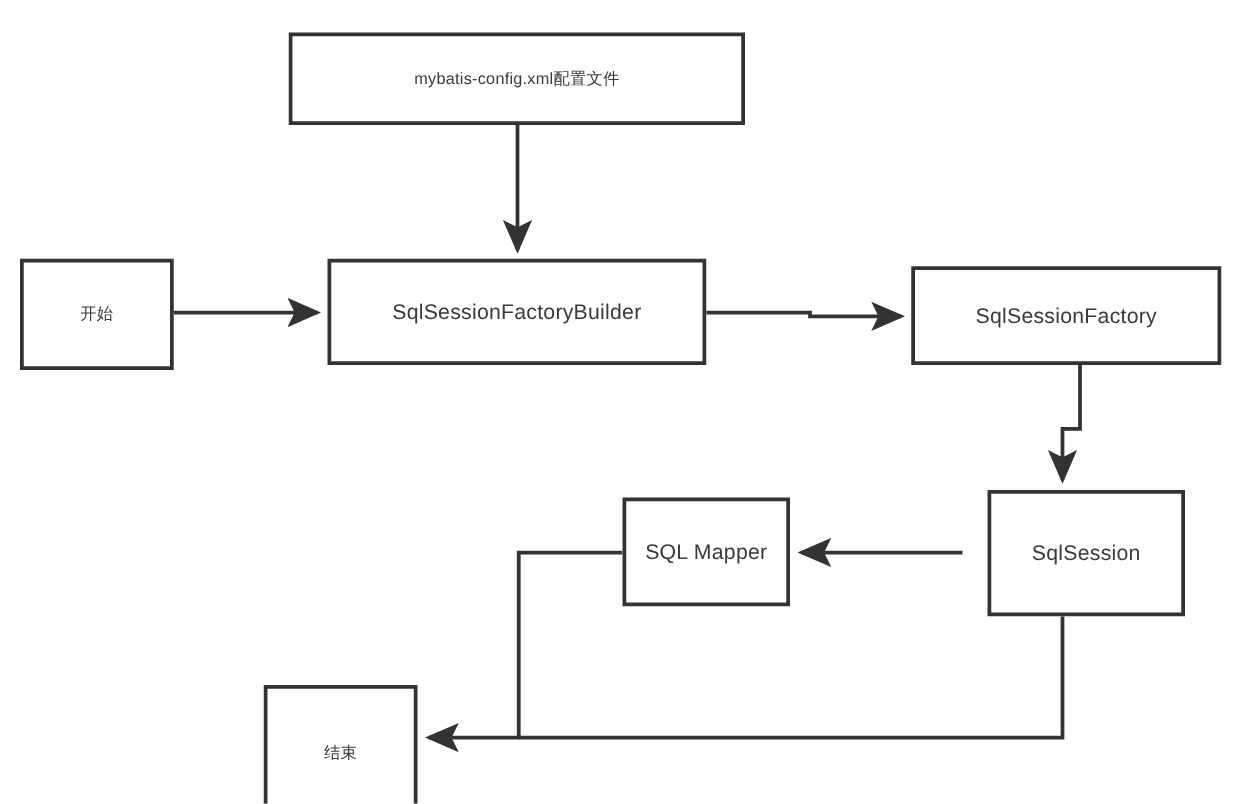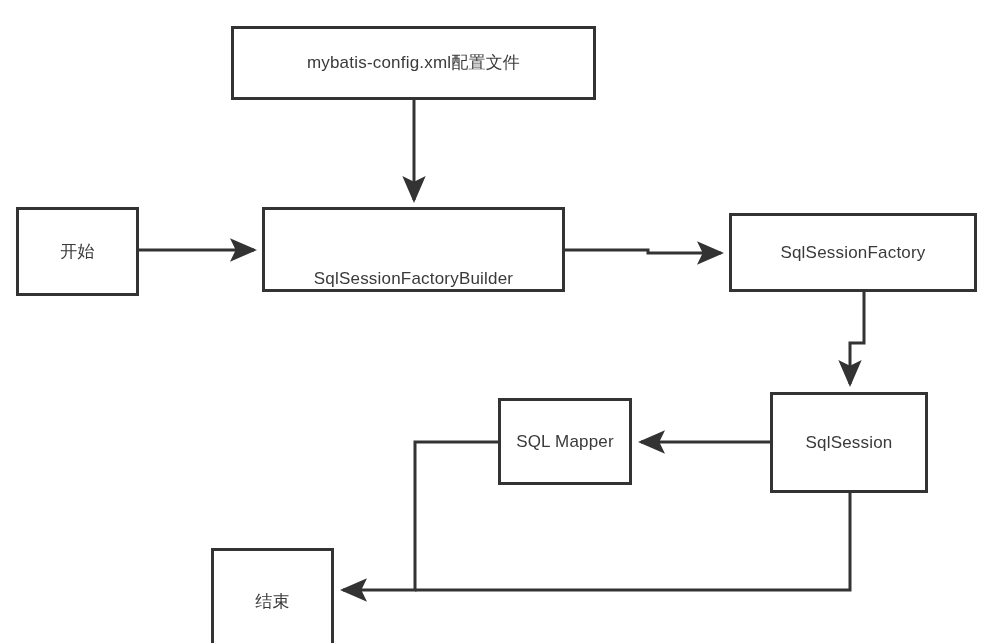--- a/index.html
+++ b/index.html
@@ -38,21 +38,21 @@
     z-index: 2;
   }
   .node-label {
     color: #3a3a3a;
     font-size: 17px;
     line-height: 1.25;
     letter-spacing: 0.2px;
     white-space: nowrap;
   }
   .node-label.cjk {
-    font-size: 17px;
+    font-size: 13px;
   }
 </style>
 </head>
 <body>
 
 <div id="canvas">
 
   <svg id="edge-layer" viewBox="0 0 993 643" width="993" height="643" xmlns="http://www.w3.org/2000/svg">
     <defs>
       <marker id="arrowhead" markerWidth="9" markerHeight="9" refX="8" refY="4.5" orient="auto" markerUnits="strokeWidth">
@@ -76,33 +76,33 @@
   </svg>
 
   <div class="node" style="left:231px; top:26px; width:365px; height:74px;">
     <span class="node-label cjk">mybatis-config.xml配置文件</span>
   </div>
 
   <div class="node" style="left:16px; top:207px; width:123px; height:89px;">
     <span class="node-label cjk">开始</span>
   </div>
 
-  <div class="node" style="left:262px; top:207px; width:303px; height:85px;align-items:flex-end;">
+  <div class="node" style="left:262px; top:207px; width:303px; height:85px;">
     <span class="node-label">SqlSessionFactoryBuilder</span>
   </div>
 
   <div class="node" style="left:729px; top:213px; width:248px; height:79px;">
     <span class="node-label">SqlSessionFactory</span>
   </div>
 
   <div class="node" style="left:498px; top:398px; width:134px; height:87px;">
     <span class="node-label">SQL Mapper</span>
   </div>
 
-  <div class="node" style="left:770px; top:392px; width:158px; height:101px;">
+  <div class="node" style="left:790px; top:392px; width:158px; height:101px;">
     <span class="node-label">SqlSession</span>
   </div>
 
   <div class="node" style="left:211px; top:548px; width:123px; height:108px;">
     <span class="node-label cjk">结束</span>
   </div>
 
 </div>
 
 </body></html>

